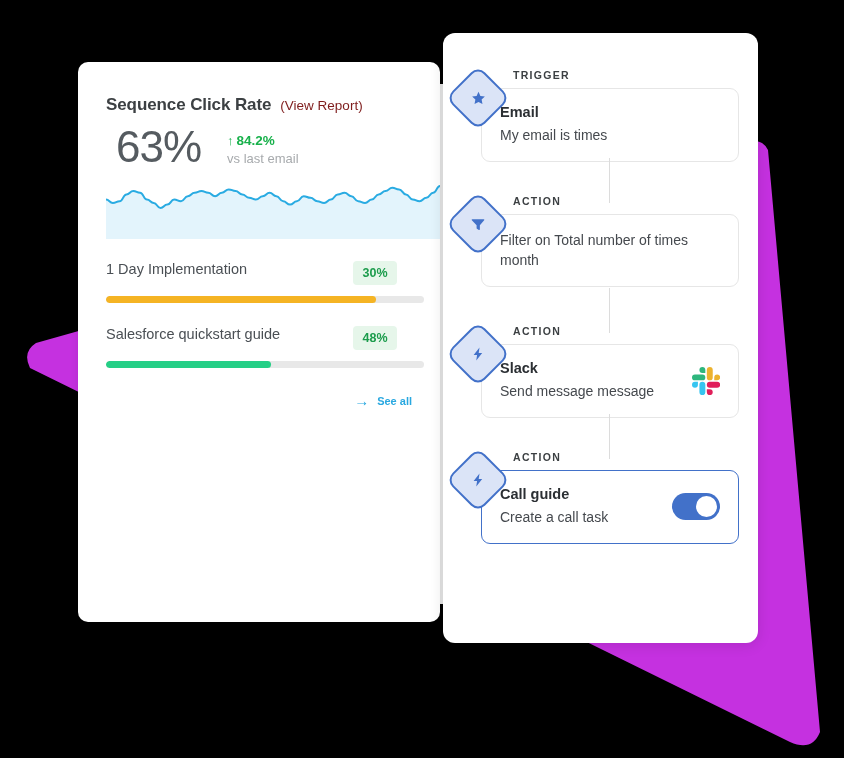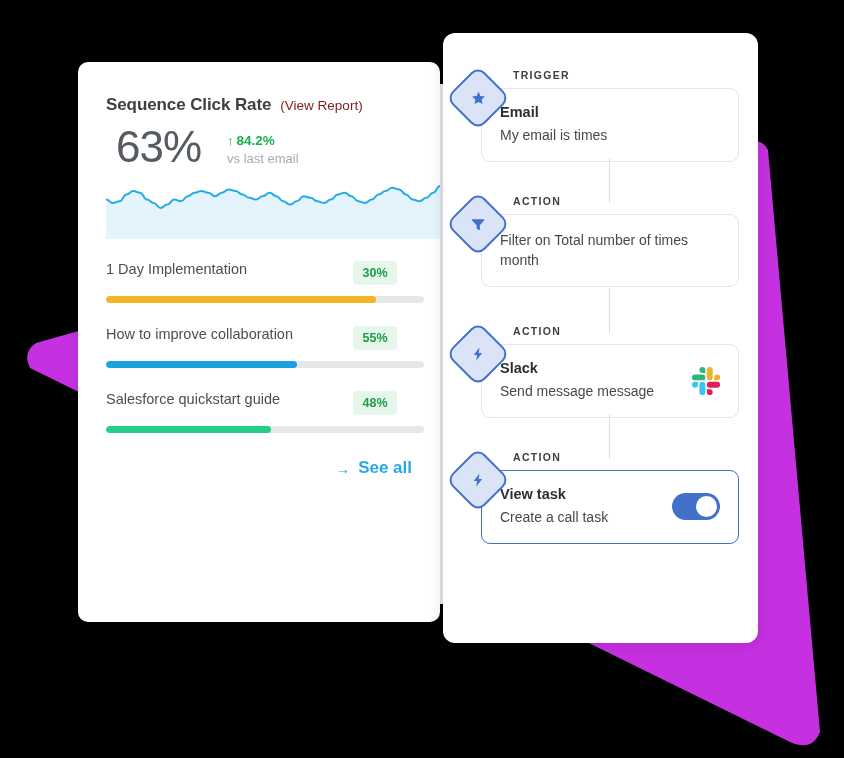--- a/index.html
+++ b/index.html
@@ -173,21 +173,21 @@
     gap: 8px;
     padding: 2px 28px 0 0;
     cursor: pointer;
   }
   .see-all-arrow {
     color: #29a8e0;
     font-size: 15px;
     line-height: 15px;
   }
   .see-all-label {
-    font-size: 17px;
+    font-size: 11px;
     font-weight: bold;
     color: #29a8e0;
     text-align: center;
   }
 
   
   .workflow-panel {
     position: absolute;
     left: 443px;
     top: 33px;
@@ -354,29 +354,20 @@
             <div class="metric-top">
               <span class="metric-label">1 Day Implementation</span>
               <span class="metric-badge">30%</span>
             </div>
             <div class="metric-track">
               <div class="metric-fill" style="width: 85%; background: rgb(245, 180, 36);"></div>
             </div>
           </div>
           <div class="metric-item">
             <div class="metric-top">
-              <span class="metric-label">How to improve collaboration</span>
-              <span class="metric-badge">55%</span>
-            </div>
-            <div class="metric-track">
-              <div class="metric-fill" style="width: 60%; background: rgb(26, 163, 224);"></div>
-            </div>
-          </div>
-          <div class="metric-item">
-            <div class="metric-top">
               <span class="metric-label">Salesforce quickstart guide</span>
               <span class="metric-badge">48%</span>
             </div>
             <div class="metric-track">
               <div class="metric-fill" style="width: 52%; background: rgb(37, 207, 134);"></div>
             </div>
           </div>
         </div>
 
       <div class="see-all-row">
@@ -438,21 +429,21 @@
           <div class="badge-glyph">
             <svg width="15" height="18" viewBox="0 0 24 24" fill="#4271c9">
               <path d="M13.6 1.5L4.2 13.4h5.5l-1.3 9.1 9.5-12.1h-5.6z"></path>
             </svg>
           </div>
         </div>
         <div class="node" style="top: 418px;">
           <div class="node-kicker">ACTION</div>
           <div class="node-card selected with-right">
             <div class="node-card-textcol">
-              <div class="node-title">View task</div>
+              <div class="node-title">Call guide</div>
               <div class="node-desc">Create a call task</div>
             </div>
             <div class="toggle">
               <div class="toggle-knob"></div>
             </div>
           </div>
           <div class="badge" style="top: 6px;"></div>
           <div class="badge-glyph">
             <svg width="15" height="18" viewBox="0 0 24 24" fill="#4271c9">
               <path d="M13.6 1.5L4.2 13.4h5.5l-1.3 9.1 9.5-12.1h-5.6z"></path>

